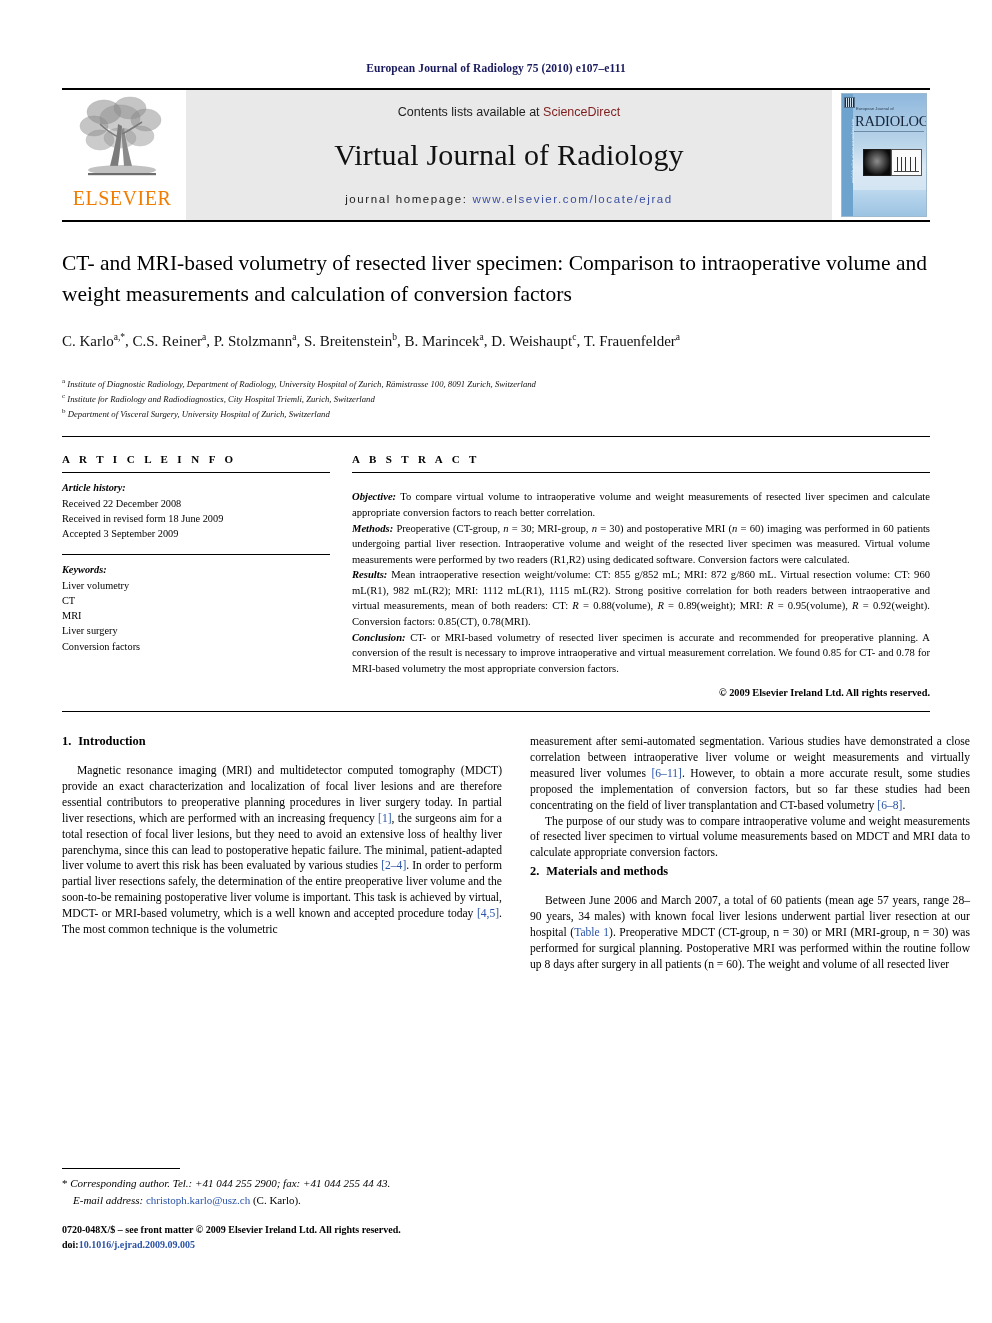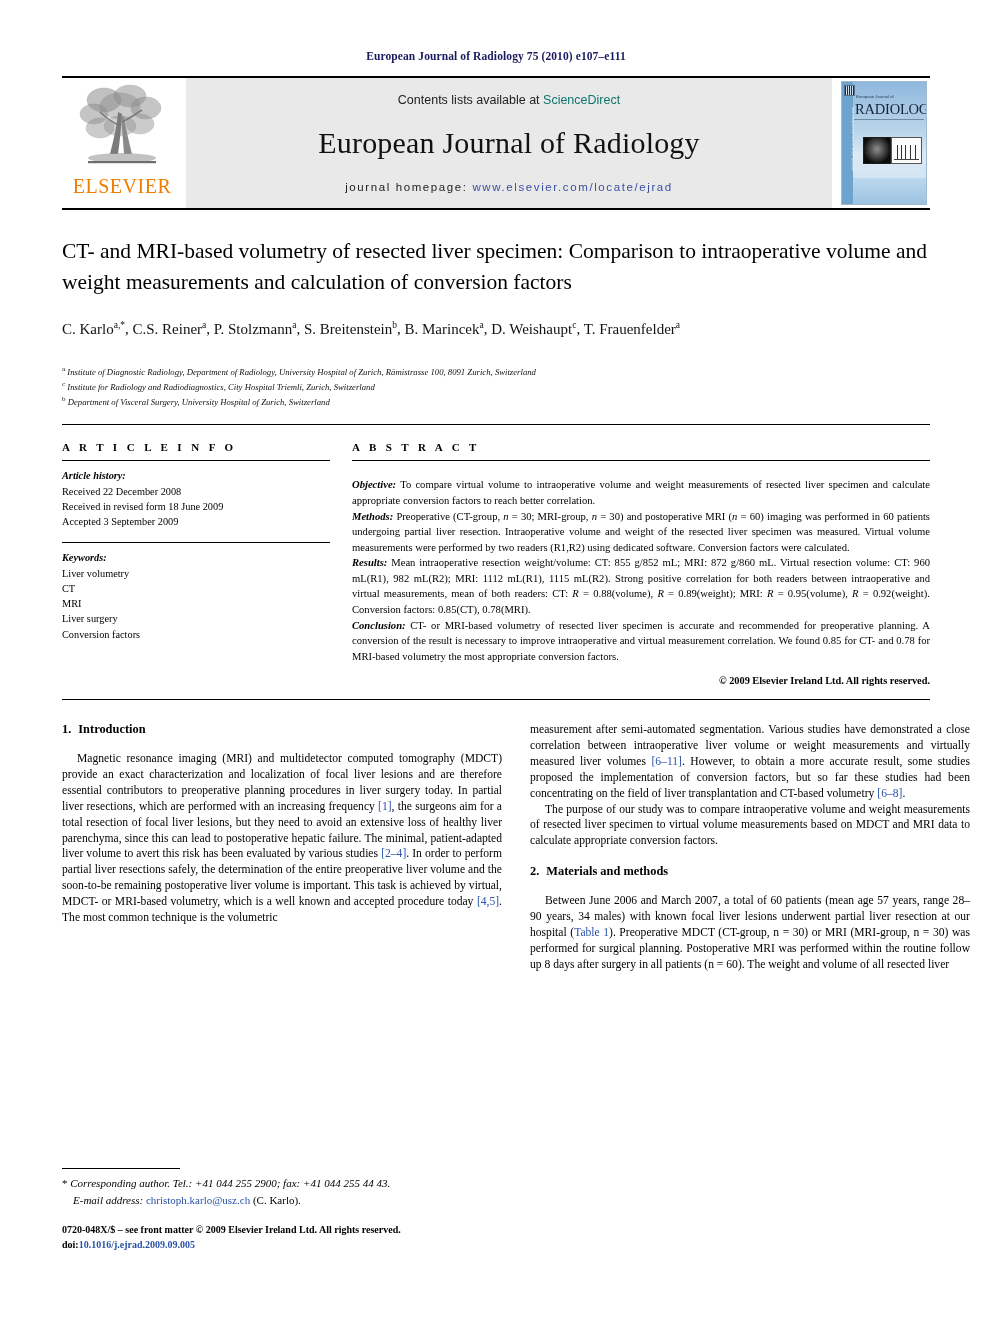--- a/index.html
+++ b/index.html
@@ -13,21 +13,21 @@
     font-family: "Liberation Serif", "DejaVu Serif", serif;
     color: #000000;
     position: relative;
     overflow: hidden;
   }
   .page {
     width: 992px;
     height: 1323px;
     position: relative;
     box-sizing: border-box;
-    padding: 0 62px;
+    padding: 12px 62px;
   }
 
   
   .running-head {
     text-align: center;
     font-family: "Liberation Serif", serif;
     font-size: 11.5px;
     font-weight: bold;
     color: #1a1a5e;
     padding-top: 50px;
@@ -72,21 +72,21 @@
     justify-content: center;
     margin-left: 4px;
     margin-right: 6px;
   }
   .contents-line {
     font-family: "Liberation Sans", sans-serif;
     font-size: 12.5px;
     color: #222;
     margin-top: 4px;
   }
-  .contents-line .sd { color: #0f766e; }
+  .contents-line .sd { color: #7f1d1d; }
   .journal-title {
     font-family: "Liberation Serif", serif;
     font-size: 30px;
     color: #111;
     margin: 19px 0 21px 0;
     letter-spacing: .2px;
   }
   .homepage-line {
     font-family: "Liberation Sans", sans-serif;
     font-size: 11.5px;
@@ -250,21 +250,21 @@
   .bp {
     font-size: 11.6px;
     line-height: 1.37;
     text-align: justify;
     margin: 0;
     text-indent: 15px;
     hyphens: auto;
   }
   .bp + .bp { margin-top: 0; }
   .ref { color: #2a53a8; }
-  .spacer-head { margin-top: 15px; }
+  .spacer-head { margin-top: 3px; }
 
   
   .footnotes {
     position: absolute;
     left: 62px;
     top: 1168px;
     width: 440px;
   }
   .fn-rule { border-top: 1px solid #000; width: 118px; margin-bottom: 6px; }
   .fn-line {
@@ -312,21 +312,21 @@
         <ellipse cx="48" cy="76" rx="34" ry="5" fill="#9a9a9a" opacity=".6"></ellipse>
         <rect x="14" y="79" width="68" height="2.2" fill="#6d6d6d"></rect>
       </svg>
       <div class="elsevier-word">ELSEVIER</div>
     </div>
 
     <div class="center-panel">
       <div class="contents-line">
         <span>Contents lists available at </span><span class="sd">ScienceDirect</span>
       </div>
-      <div class="journal-title">European Journal of Radiology</div>
+      <div class="journal-title">Virtual Journal of Radiology</div>
       <div class="homepage-line">
         <span>journal homepage: </span><span class="url">www.elsevier.com/locate/ejrad</span>
       </div>
     </div>
 
     <div class="cover-block">
       <div class="cover">
         <div class="spine"></div>
         <div class="spine-text">available online at www.sciencedirect.com</div>
         <div class="barcode"></div>

